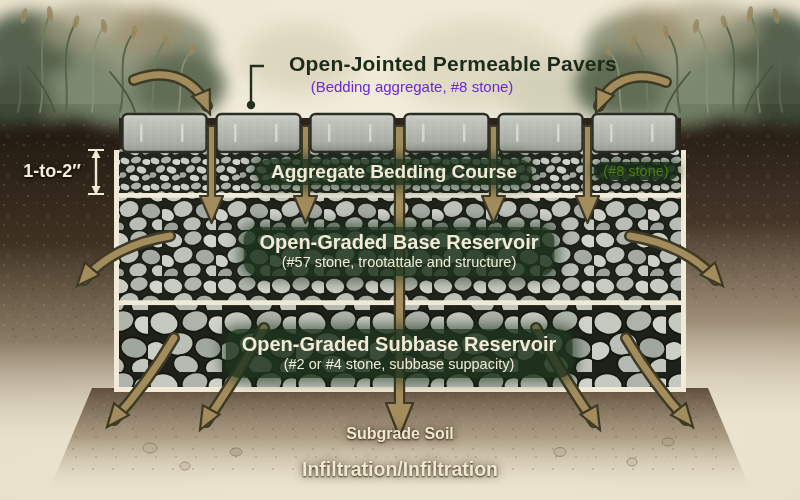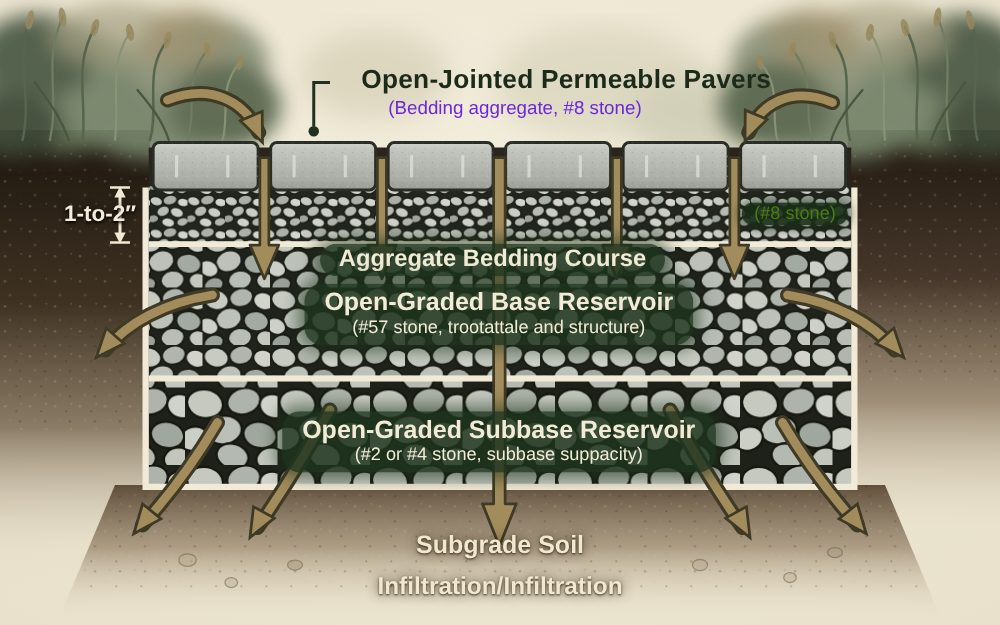--- a/index.html
+++ b/index.html
@@ -2,35 +2,35 @@
 <html><head>
 <meta charset="utf-8">
 <style>
   html,body{margin:0;padding:0;background:#ede6d3;}
   .stage{position:relative;width:800px;height:500px;overflow:hidden;
          font-family:"Liberation Sans",sans-serif;}
   .stage svg{position:absolute;left:0;top:0;}
   .lbl{position:absolute;white-space:nowrap;transform:translateX(-50%);}
   .title-main{top:52px;left:415px;font-size:21px;font-weight:bold;color:#1c2a19;letter-spacing:.2px;margin-left:38px;}
   .title-sub{top:78px;left:412px;font-size:15px;color:#6d28d9;}
-  .depth{top:161px;left:80px;font-size:18px;font-weight:bold;color:#f2ecd8;
+  .depth{top:161px;left:52px;font-size:18px;font-weight:bold;color:#f2ecd8;
          text-shadow:0 1px 2px rgba(0,0,0,.85),0 0 6px rgba(0,0,0,.5);}
   .band{background:rgba(30,53,30,.84);color:#f2ecd6;border-radius:14px;
         box-shadow:0 0 12px 5px rgba(30,53,30,.55);text-align:center;}
-  .bedding-band{top:159px;left:394px;padding:2px 15px;font-size:19px;font-weight:bold;margin-top:36px;}
+  .bedding-band{top:159px;left:394px;padding:2px 15px;font-size:19px;font-weight:bold;}
   .badge{top:162px;left:636px;padding:1px 10px;font-size:14.5px;background:rgba(24,45,24,.9);
          color:#4d7c0f;border-radius:13px;box-shadow:0 0 8px 3px rgba(24,45,24,.5);}
   .res-band{padding:3px 16px 5px;line-height:1.2;}
   .base-band{top:227px;left:399px;}
   .subbase-band{top:329px;left:399px;}
   .res-title{font-size:20px;font-weight:bold;text-align:center;}
   .res-detail{font-size:14.5px;font-weight:normal;}
   .soil-lbl{font-weight:bold;color:#f1e9cf;
             text-shadow:0 1px 2px rgba(46,35,18,.95),0 0 9px rgba(62,48,26,.85);}
-  .subgrade-lbl{top:425px;left:400px;font-size:20px;}
+  .subgrade-lbl{top:425px;left:400px;font-size:16px;}
   .infil-lbl{top:458px;left:400px;font-size:19.5px;}
 </style>
 </head>
 <body>
 
 <div class="stage">
 
 <svg width="800" height="500" viewBox="0 0 800 500">
   <defs>
     <radialGradient id="skyGrad" cx="50%" cy="35%" r="85%">

